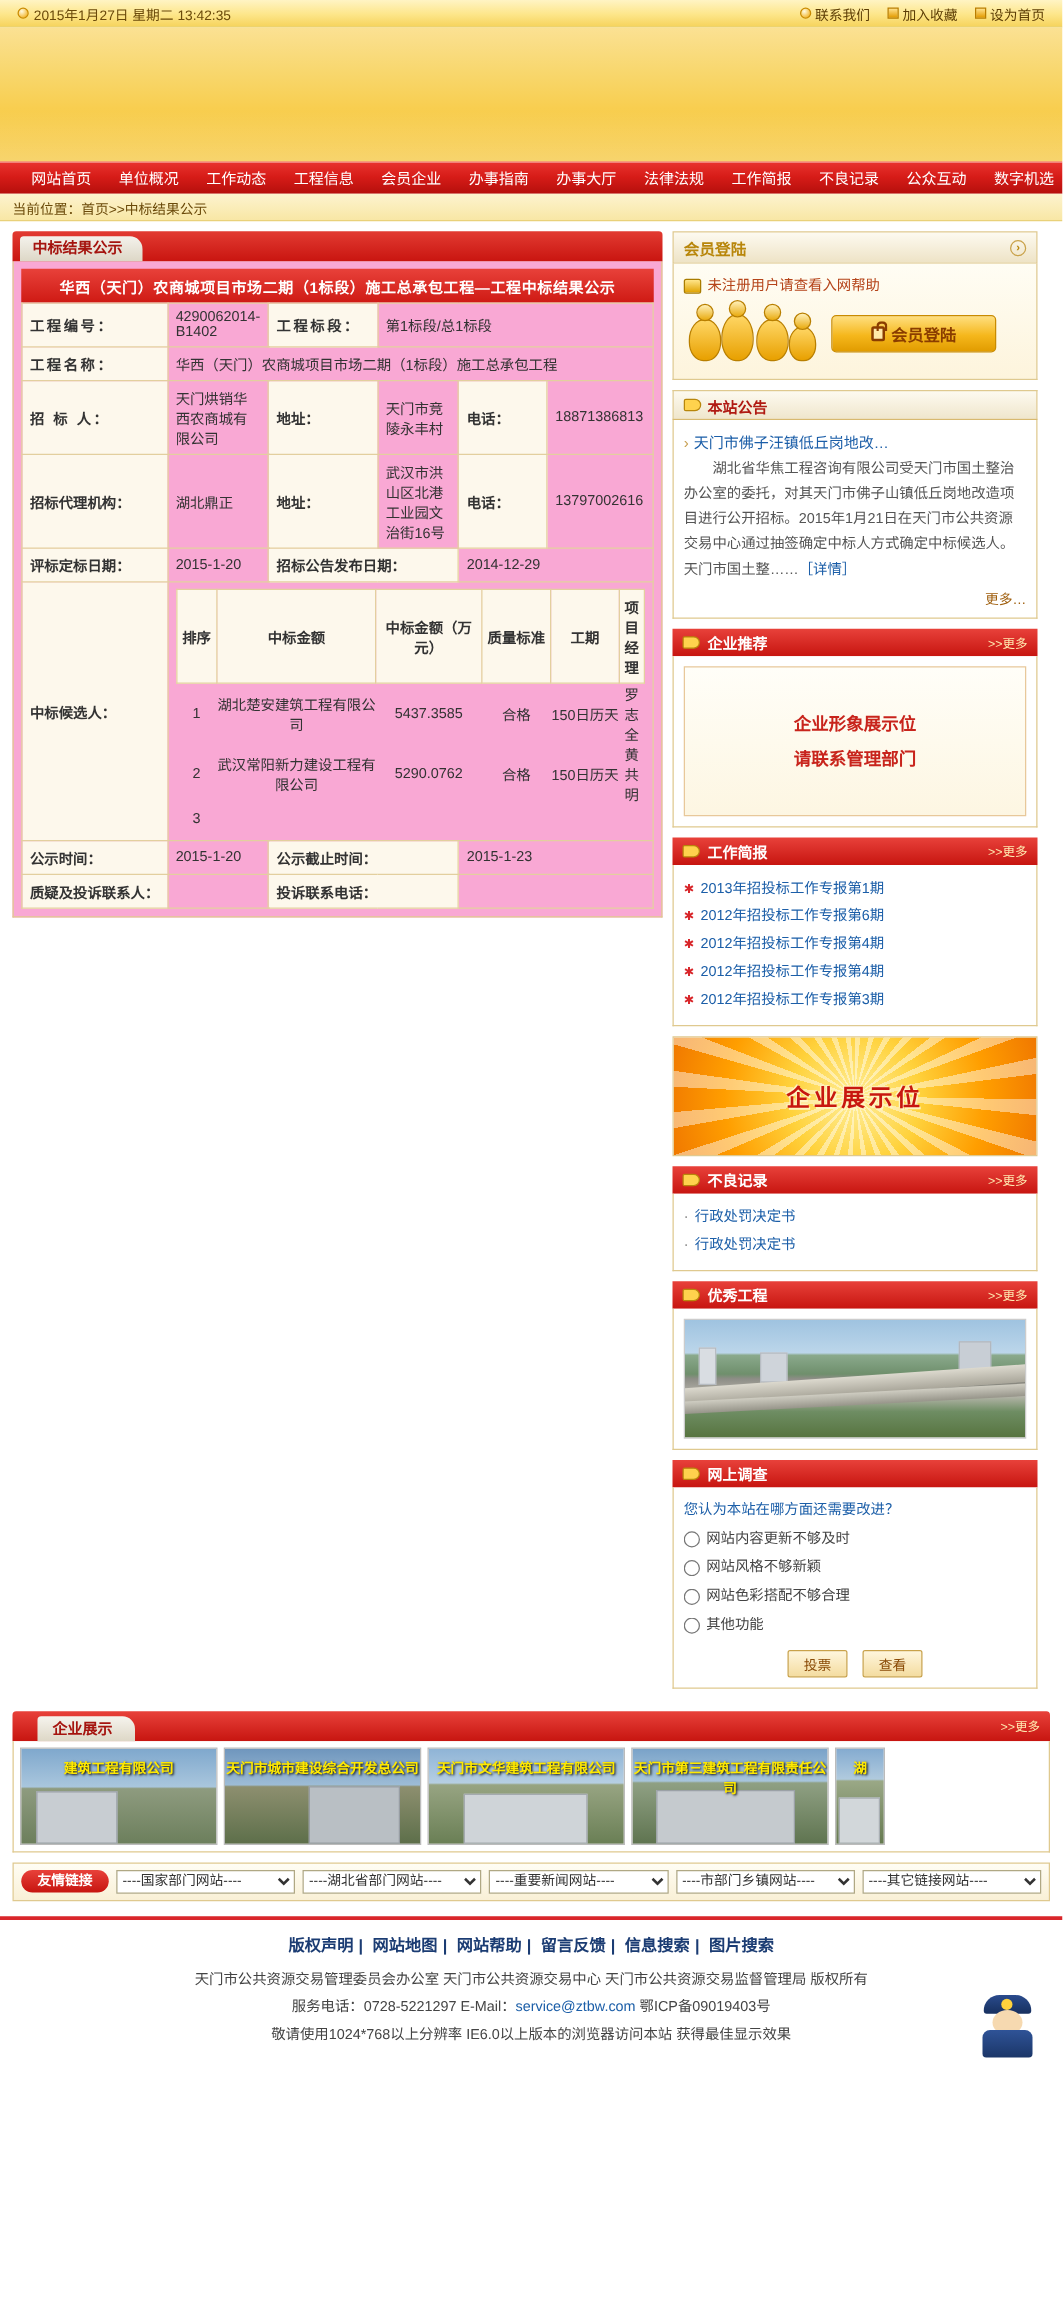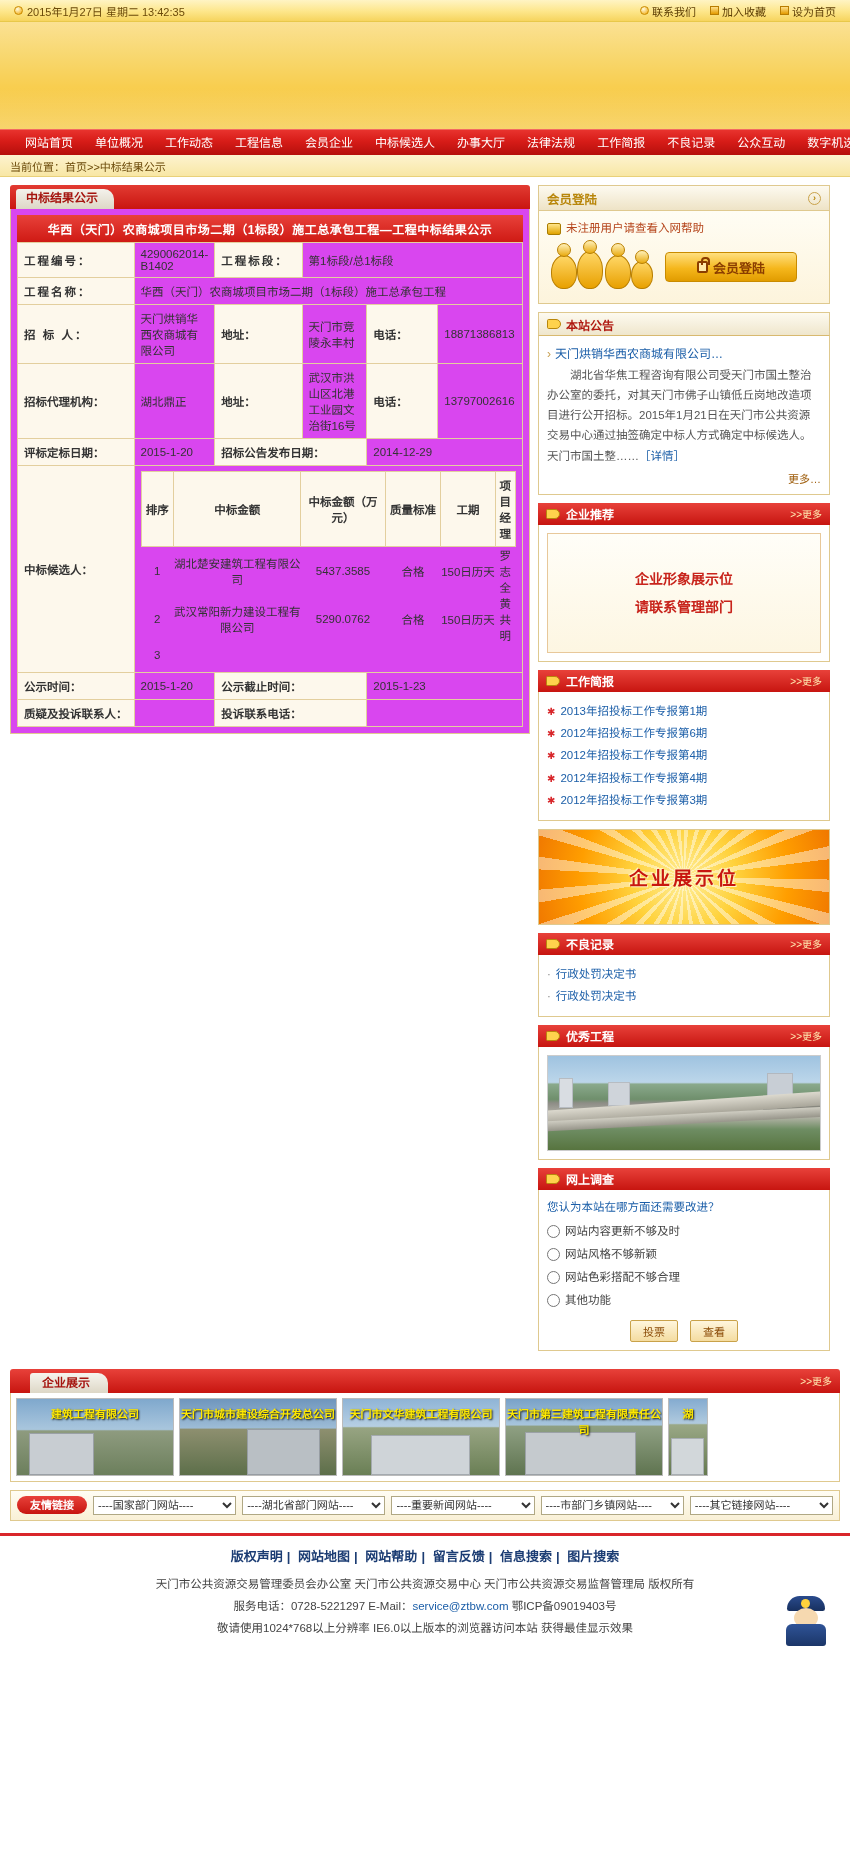--- a/index.html
+++ b/index.html
@@ -108,21 +108,21 @@
     height: 20px;
     margin: 4px 0 0 6px;
     padding: 0 16px 0 10px;
     line-height: 20px;
     border-radius: 3px 10px 0 0;
     font-family: Liberation Mono, monospace;
   }
   .panel-body {
     border: 1px solid #dfc98f;
     border-top: none;
-    background: #d946ef;
+    background: #f9a8d4;
     padding: 6px;
   }
   .doc-title {
     background: linear-gradient(to bottom, #e8413a, #cf1a14);
     color: #fff;
     font-weight: bold;
     text-align: center;
     font-size: 12px;
     padding: 5px 4px;
     letter-spacing: 0.5px;
@@ -551,21 +551,21 @@
   </div>
 
   <div class="banner"></div>
 
   <div class="nav">
     <a href="#">网站首页</a>
     <a href="#">单位概况</a>
     <a href="#">工作动态</a>
     <a href="#">工程信息</a>
     <a href="#">会员企业</a>
-    <a href="#">中标候选人</a>
+    <a href="#">办事指南</a>
     <a href="#">办事大厅</a>
     <a href="#">法律法规</a>
     <a href="#">工作简报</a>
     <a href="#">不良记录</a>
     <a href="#">公众互动</a>
     <a href="#">数字机选</a>
   </div>
 
   <div class="crumbbar">
     <span>当前位置：首页&gt;&gt;中标结果公示</span>
@@ -704,21 +704,21 @@
       </div>
 
       <div class="rbox">
         <div class="rhead">
           <span class="megaphone"></span>
           <span>本站公告</span>
         </div>
         <div class="rbody">
           <div class="notice-title">
             <span class="arrow">›</span>
-            <span>天门烘销华西农商城有限公司…</span>
+            <span>天门市佛子汪镇低丘岗地改…</span>
           </div>
           <div class="notice-text">
             <span>湖北省华焦工程咨询有限公司受天门市国土整治办公室的委托，对其天门市佛子山镇低丘岗地改造项目进行公开招标。2015年1月21日在天门市公共资源交易中心通过抽签确定中标人方式确定中标候选人。天门市国土整……</span><a href="#">［详情］</a>
           </div>
           <div class="more-right">
             <a href="#">更多…</a>
           </div>
         </div>
       </div>
 

